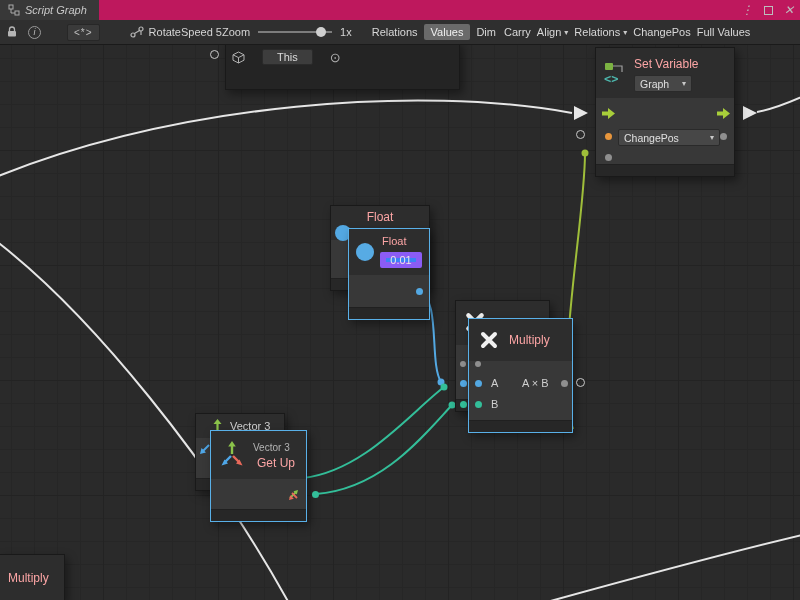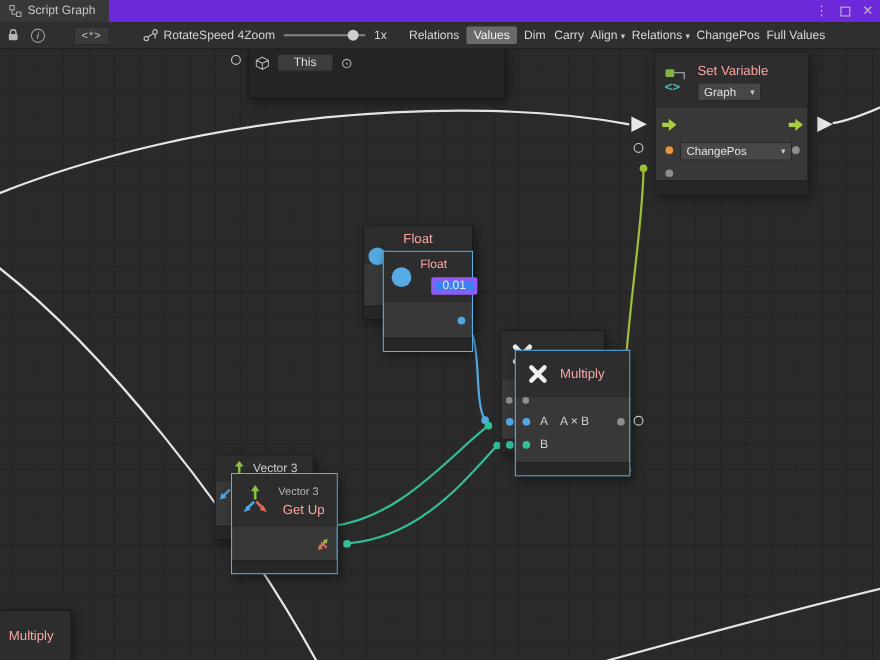--- a/index.html
+++ b/index.html
@@ -1,21 +1,21 @@
 <!DOCTYPE html>
 <html><head>
 <meta charset="utf-8">
 <style>
   * { margin:0; padding:0; box-sizing:border-box; }
   html,body { width:800px; height:600px; overflow:hidden; background:#191919;
     font-family:"Liberation Sans", sans-serif; }
   .window { position:relative; width:800px; height:600px; background:#2a2a2a; overflow:hidden; }
 
   
-  .tabbar { position:relative; height:20px; background:#6d28d9; }
+  .tabbar { position:relative; height:20px; background:#be185d;font-style:italic; }
   .tab { position:absolute; left:0; top:0; height:20px; padding:0 12px 0 8px;
     background:#383838; display:flex; align-items:center; gap:5px;
     font-size:11px; color:#c8c8c8; }
   .win-controls { position:absolute; right:6px; top:0; height:20px;
     display:flex; align-items:center; gap:11px; color:#bdbdbd; font-size:12px; }
   .maxbox { width:9px; height:9px; border:1px solid #bdbdbd; display:inline-block; }
 
   
   .toolbar { display:flex; align-items:center; height:25px; background:#2f2f2f;
     border-bottom:1px solid #1a1a1a; font-size:11px; color:#c8c8c8;
@@ -60,22 +60,22 @@
   .dot.blue { background:#53a8e2; }
   .dot.teal { background:#33be99; }
   .dot.orange { background:#e8963c; }
   .ring { position:absolute; width:9px; height:9px; border:1.5px solid #c8c8c8;
     border-radius:50%; z-index:3; }
   .dd { position:absolute; background:#474747; border:1px solid #2a2a2a; border-radius:2px;
     height:17px; display:flex; align-items:center; justify-content:space-between;
     padding:0 5px; font-size:10.5px; color:#e0e0e0; }
   .chip { background:#3d3d3d; border:1px solid #2a2a2a; border-radius:2px;
     padding:1px 14px; font-size:11px; color:#dcdcdc; }
-  .valuebox { position:absolute; background:#3b82f6; border:4px solid #8b5cf6; border-radius:2px;
-    font-size:11px; color:#e8e8e8; display:flex; align-items:center; justify-content:center;margin-left:12px; }
+  .valuebox { position:absolute; background:#3b82f6; border:6px solid #8b5cf6; border-radius:2px;
+    font-size:11px; color:#e8e8e8; display:flex; align-items:center; justify-content:center; }
   .flow-arrow { position:absolute; z-index:3; }
   .portlabel { position:absolute; font-size:11px; color:#cfcfcf; }
 </style>
 </head>
 <body>
 
 <div class="window">
 
   <div class="tabbar">
     <div class="tab">
@@ -102,21 +102,21 @@
     </span>
     <span class="tb-icon info-circ" style="margin-left:10px">i</span>
     <span class="code-box" style="margin-left:26px">&lt;*&gt;</span>
     <span class="tb-icon" style="margin-left:30px">
       <svg width="14" height="12" viewBox="0 0 14 12">
         <circle cx="3" cy="9" r="2" fill="none" stroke="#b5b5b5" stroke-width="1.2"></circle>
         <circle cx="11" cy="3" r="2" fill="none" stroke="#b5b5b5" stroke-width="1.2"></circle>
         <path d="M4.5 7.5 L9.5 4.5 M11 5 V9" stroke="#b5b5b5" stroke-width="1.2" fill="none"></path>
       </svg>
     </span>
-    <span class="tb-text" style="margin-left:5px">RotateSpeed 4</span>
+    <span class="tb-text" style="margin-left:5px">RotateSpeed 5</span>
     <span class="tb-text" style="">Zoom</span>
     <span class="slider" style="margin-left:8px">
       <span class="track"></span>
       <span class="knob"></span>
     </span>
     <span class="tb-text" style="margin-left:8px">1x</span>
     <span class="tb-btn" style="margin-left:20px">Relations</span>
     <span class="tb-btn active" style="margin-left:6px">Values</span>
     <span class="tb-btn" style="margin-left:6px">Dim</span>
     <span class="tb-btn" style="margin-left:8px">Carry</span>
@@ -146,21 +146,21 @@
       <path d="M316 449 C 382 444, 424 390, 452 360" stroke="#33be99" stroke-width="2" fill="none"></path>
       <circle cx="452" cy="360" r="3.5" fill="#33be99"></circle>
       <path d="M303 433 C 364 426, 410 368, 444 342" stroke="#33be99" stroke-width="2" fill="none"></path>
       <circle cx="444" cy="342" r="3.5" fill="#33be99"></circle>
       <path d="M573 384 C 554 326, 585 176, 585 108" stroke="#9fbe3a" stroke-width="2" fill="none"></path>
       <circle cx="585" cy="108" r="3.5" fill="#9fbe3a"></circle>
     </svg>
 
     <span class="ring" style="left:210px;top:5px"></span>
     <div class="node" style="left:225px;top:-4px;width:235px;height:49px;background:#242424">
-      <div style="position:absolute;left:6px;top:7px;display:flex;align-items:center;gap:7px">
+      <div style="position:absolute;left:6px;top:7px;display:flex;align-items:center;gap:17px">
         <svg width="13" height="13" viewBox="0 0 13 13">
           <path d="M6.5 1 L12 3.8 V9.2 L6.5 12 L1 9.2 V3.8 Z M1 3.8 L6.5 6.6 L12 3.8 M6.5 6.6 V12" stroke="#b0b0b0" fill="none" stroke-width="1"></path>
         </svg>
         <span class="chip">This</span>
         <span style="color:#b0b0b0;font-size:13px">⊙</span>
       </div>
     </div>
 
     <div class="node" style="left:595px;top:2px;width:140px;height:130px">
       <div class="hdr" style="height:50px">
@@ -225,21 +225,21 @@
     <div class="node selected" style="left:468px;top:273px;width:105px;height:115px">
       <div class="hdr" style="height:42px">
         <svg width="20" height="20" viewBox="0 0 20 20" style="position:absolute;left:10px;top:11px">
           <path d="M4 4 L16 16 M16 4 L4 16" stroke="#f0f0f0" stroke-width="4" stroke-linecap="round"></path>
         </svg>
         <span class="ntitle" style="position:absolute;left:40px;top:14px">Multiply</span>
       </div>
       <span class="dot gray sm" style="left:6px;top:42px"></span>
       <span class="dot blue" style="left:6px;top:61px"></span>
       <span class="portlabel" style="left:22px;top:58px">A</span>
-      <span class="portlabel" style="left:40px;top:58px">A × B</span>
+      <span class="portlabel" style="left:53px;top:58px">A × B</span>
       <span class="dot gray" style="left:92px;top:61px"></span>
       <span class="dot teal" style="left:6px;top:82px"></span>
       <span class="portlabel" style="left:22px;top:79px">B</span>
       <div class="ftr"></div>
     </div>
     <span class="ring" style="left:576px;top:333px"></span>
 
     <div class="node" style="left:195px;top:368px;width:90px;height:78px">
       <div class="hdr" style="height:24px">
         <svg width="11" height="14" viewBox="0 0 11 14" style="position:absolute;left:16px;top:5px">

